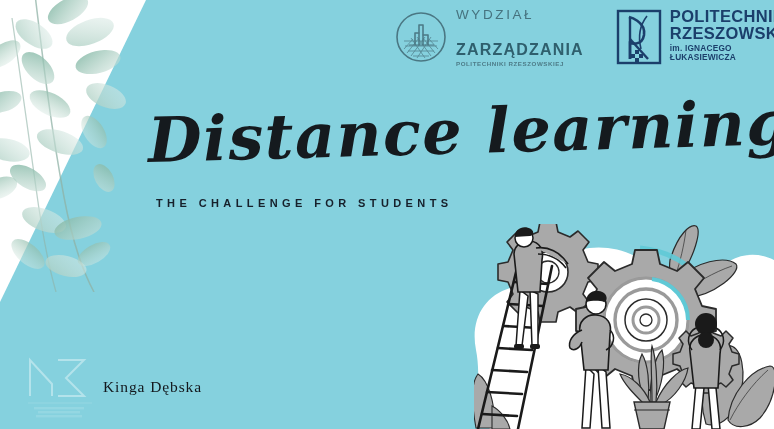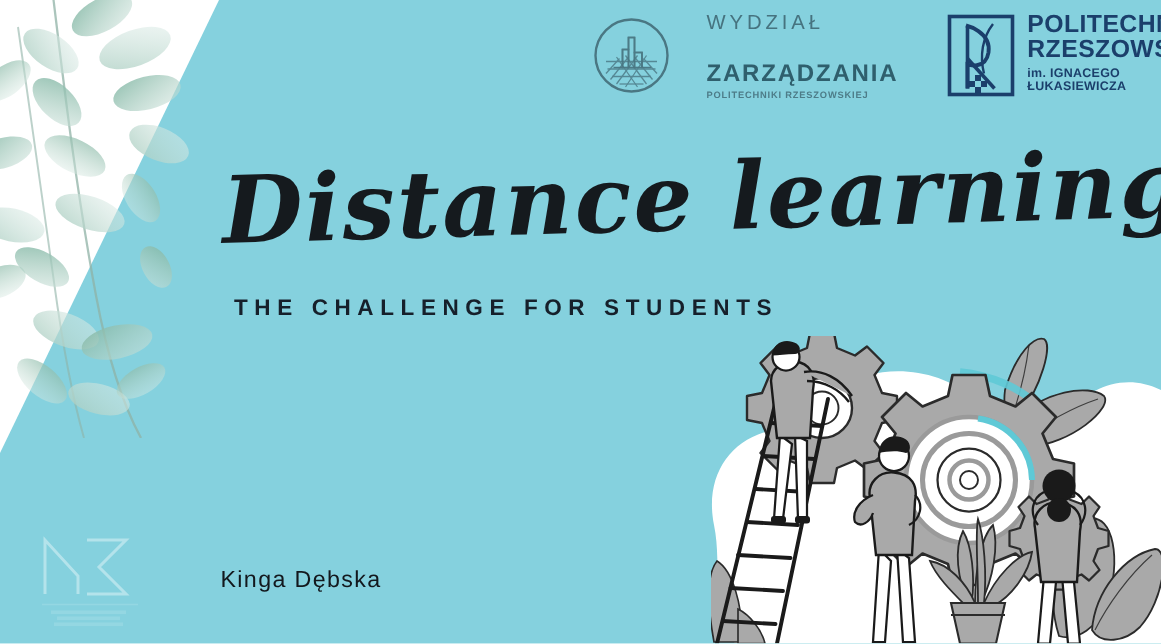--- a/index.html
+++ b/index.html
@@ -44,21 +44,21 @@
     right: 8px;
     height: 66px;
     z-index: 6;
     display: flex;
     align-items: flex-start;
     gap: 32px;
   }
   .logo-wz {
     display: flex;
     align-items: center;
-    gap: 24px;
+    gap: 9px;
   }
   .logo-wz-mark { flex: 0 0 auto; }
   .logo-wz-text {
     display: flex;
     flex-direction: column;
     justify-content: center;
     line-height: 1;
     color: #3f6f7c;
   }
   .wz-l1 {
@@ -126,38 +126,37 @@
     white-space: nowrap;
     transform: rotate(-1.6deg);
     transform-origin: left center;
   }
   .subtitle {
     position: absolute;
     left: 156px;
     top: 197px;
     z-index: 7;
     color: #16202b;
-    font-size: 15px;
+    font-size: 11px;
     font-weight: 700;
     letter-spacing: 4.4px;
     white-space: nowrap;
   }
 
   
   .author {
     position: absolute;
     left: 103px;
     top: 378px;
     z-index: 7;
     color: #13181d;
-    font-family: Liberation Sans, sans-serif;
+    font-family: Liberation Serif, serif;
     font-size: 15.5px;
     letter-spacing: 0.9px;
     white-space: nowrap;
-    margin-left: 44px;
   }
 
   
   .watermark {
     position: absolute;
     left: 22px;
     top: 340px;
     width: 80px;
     height: 80px;
     z-index: 5;

